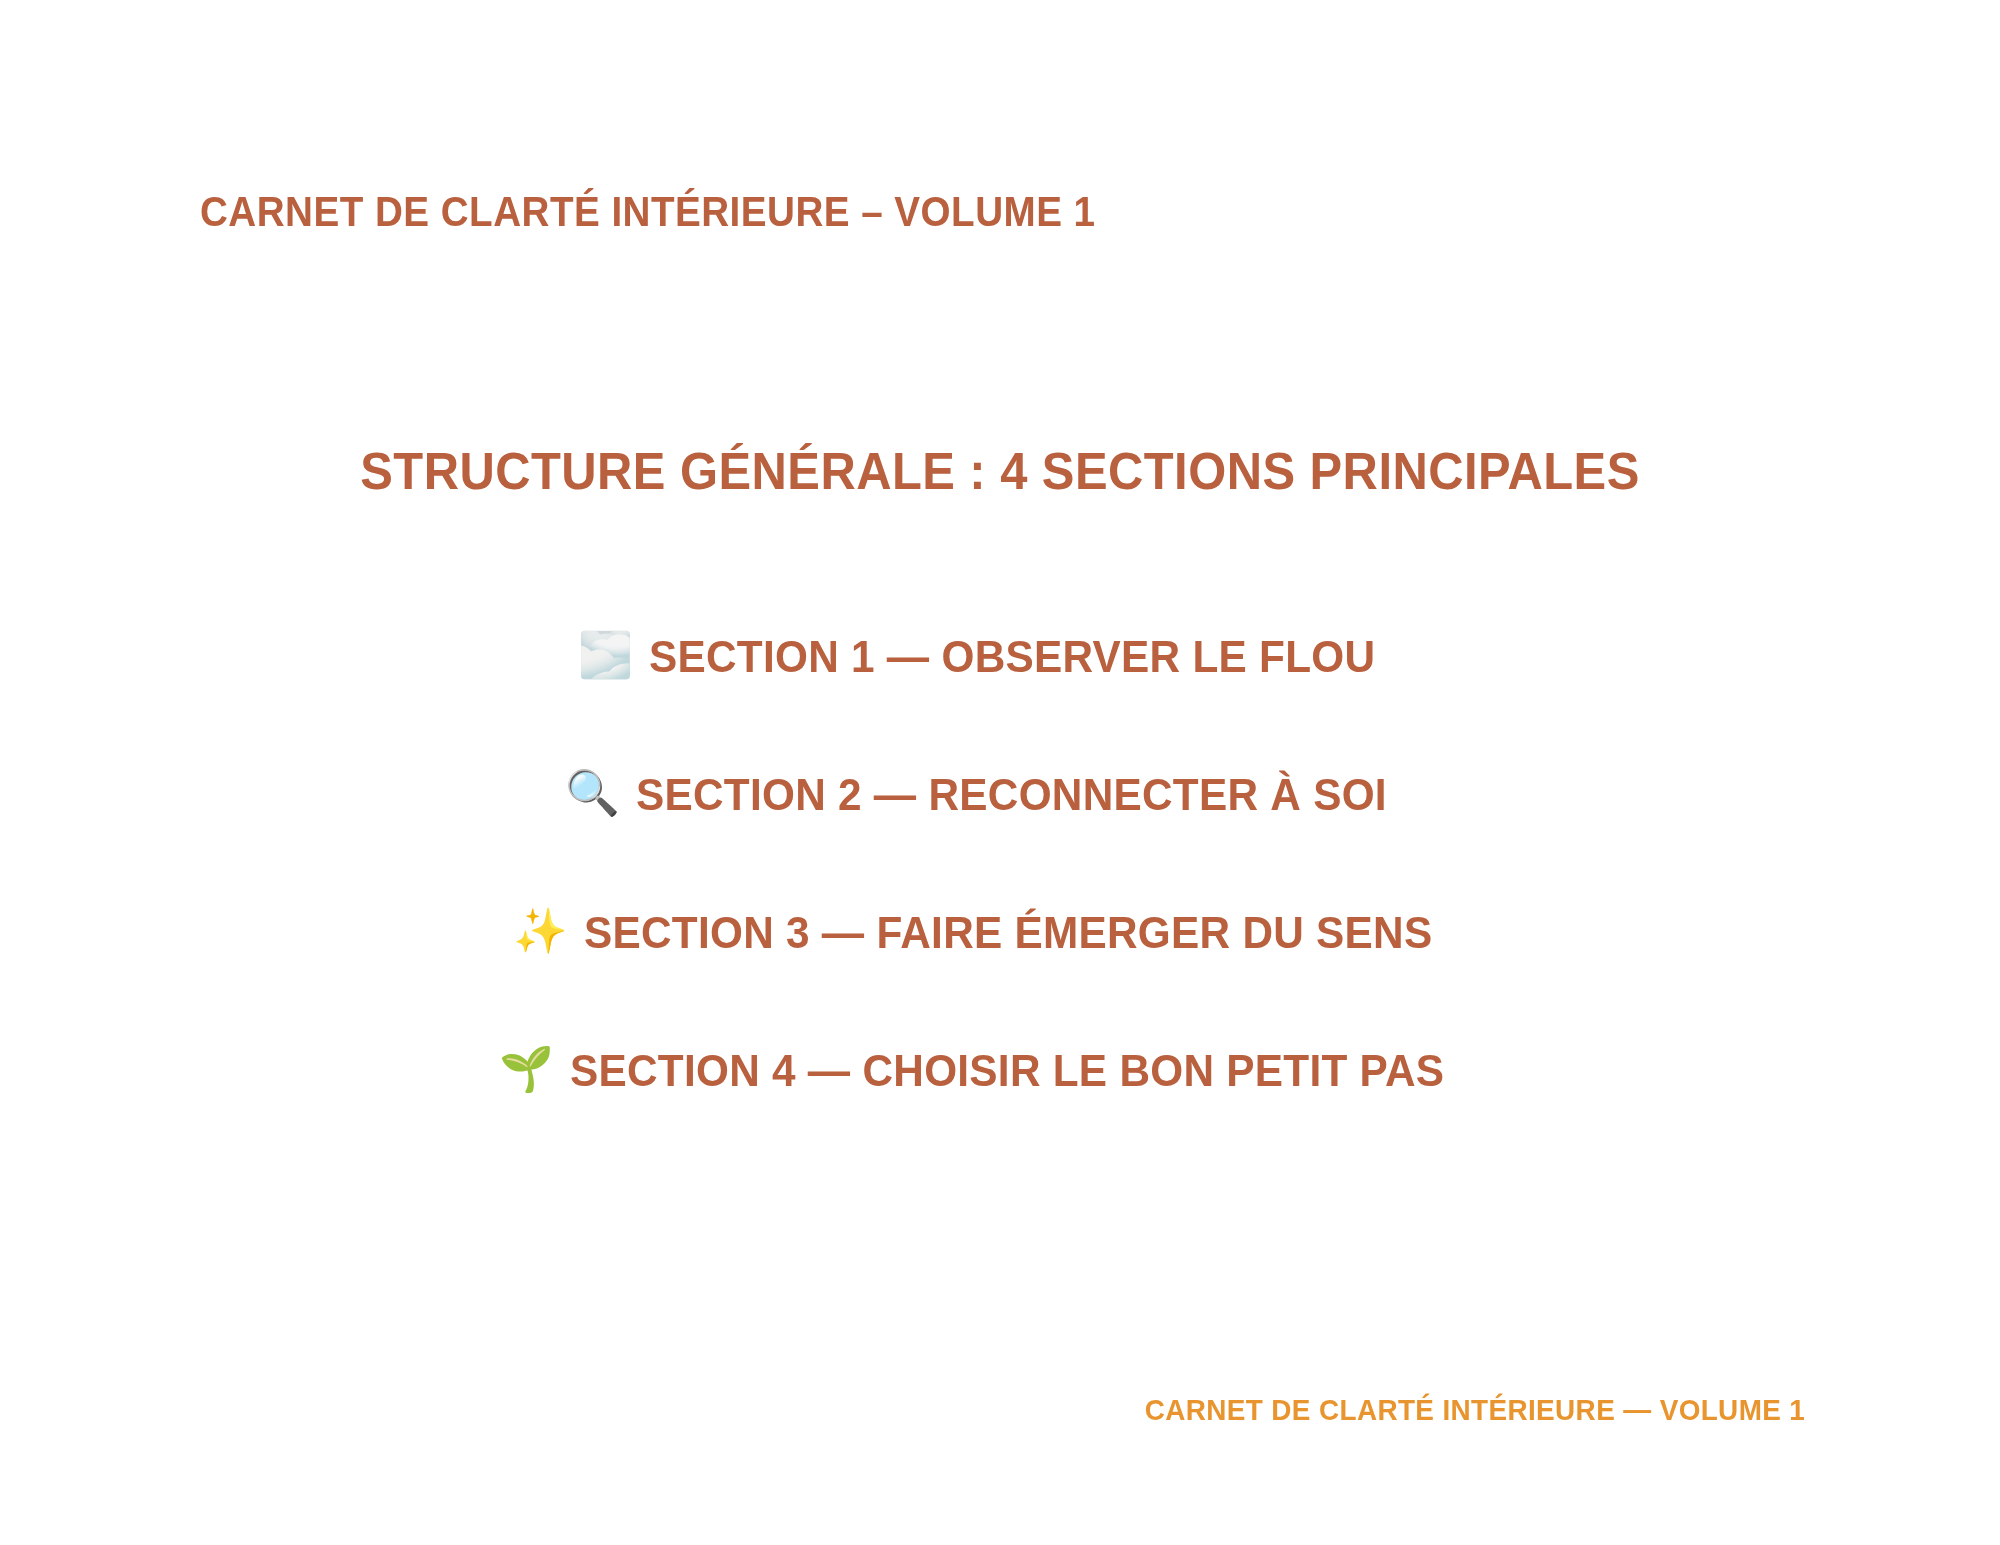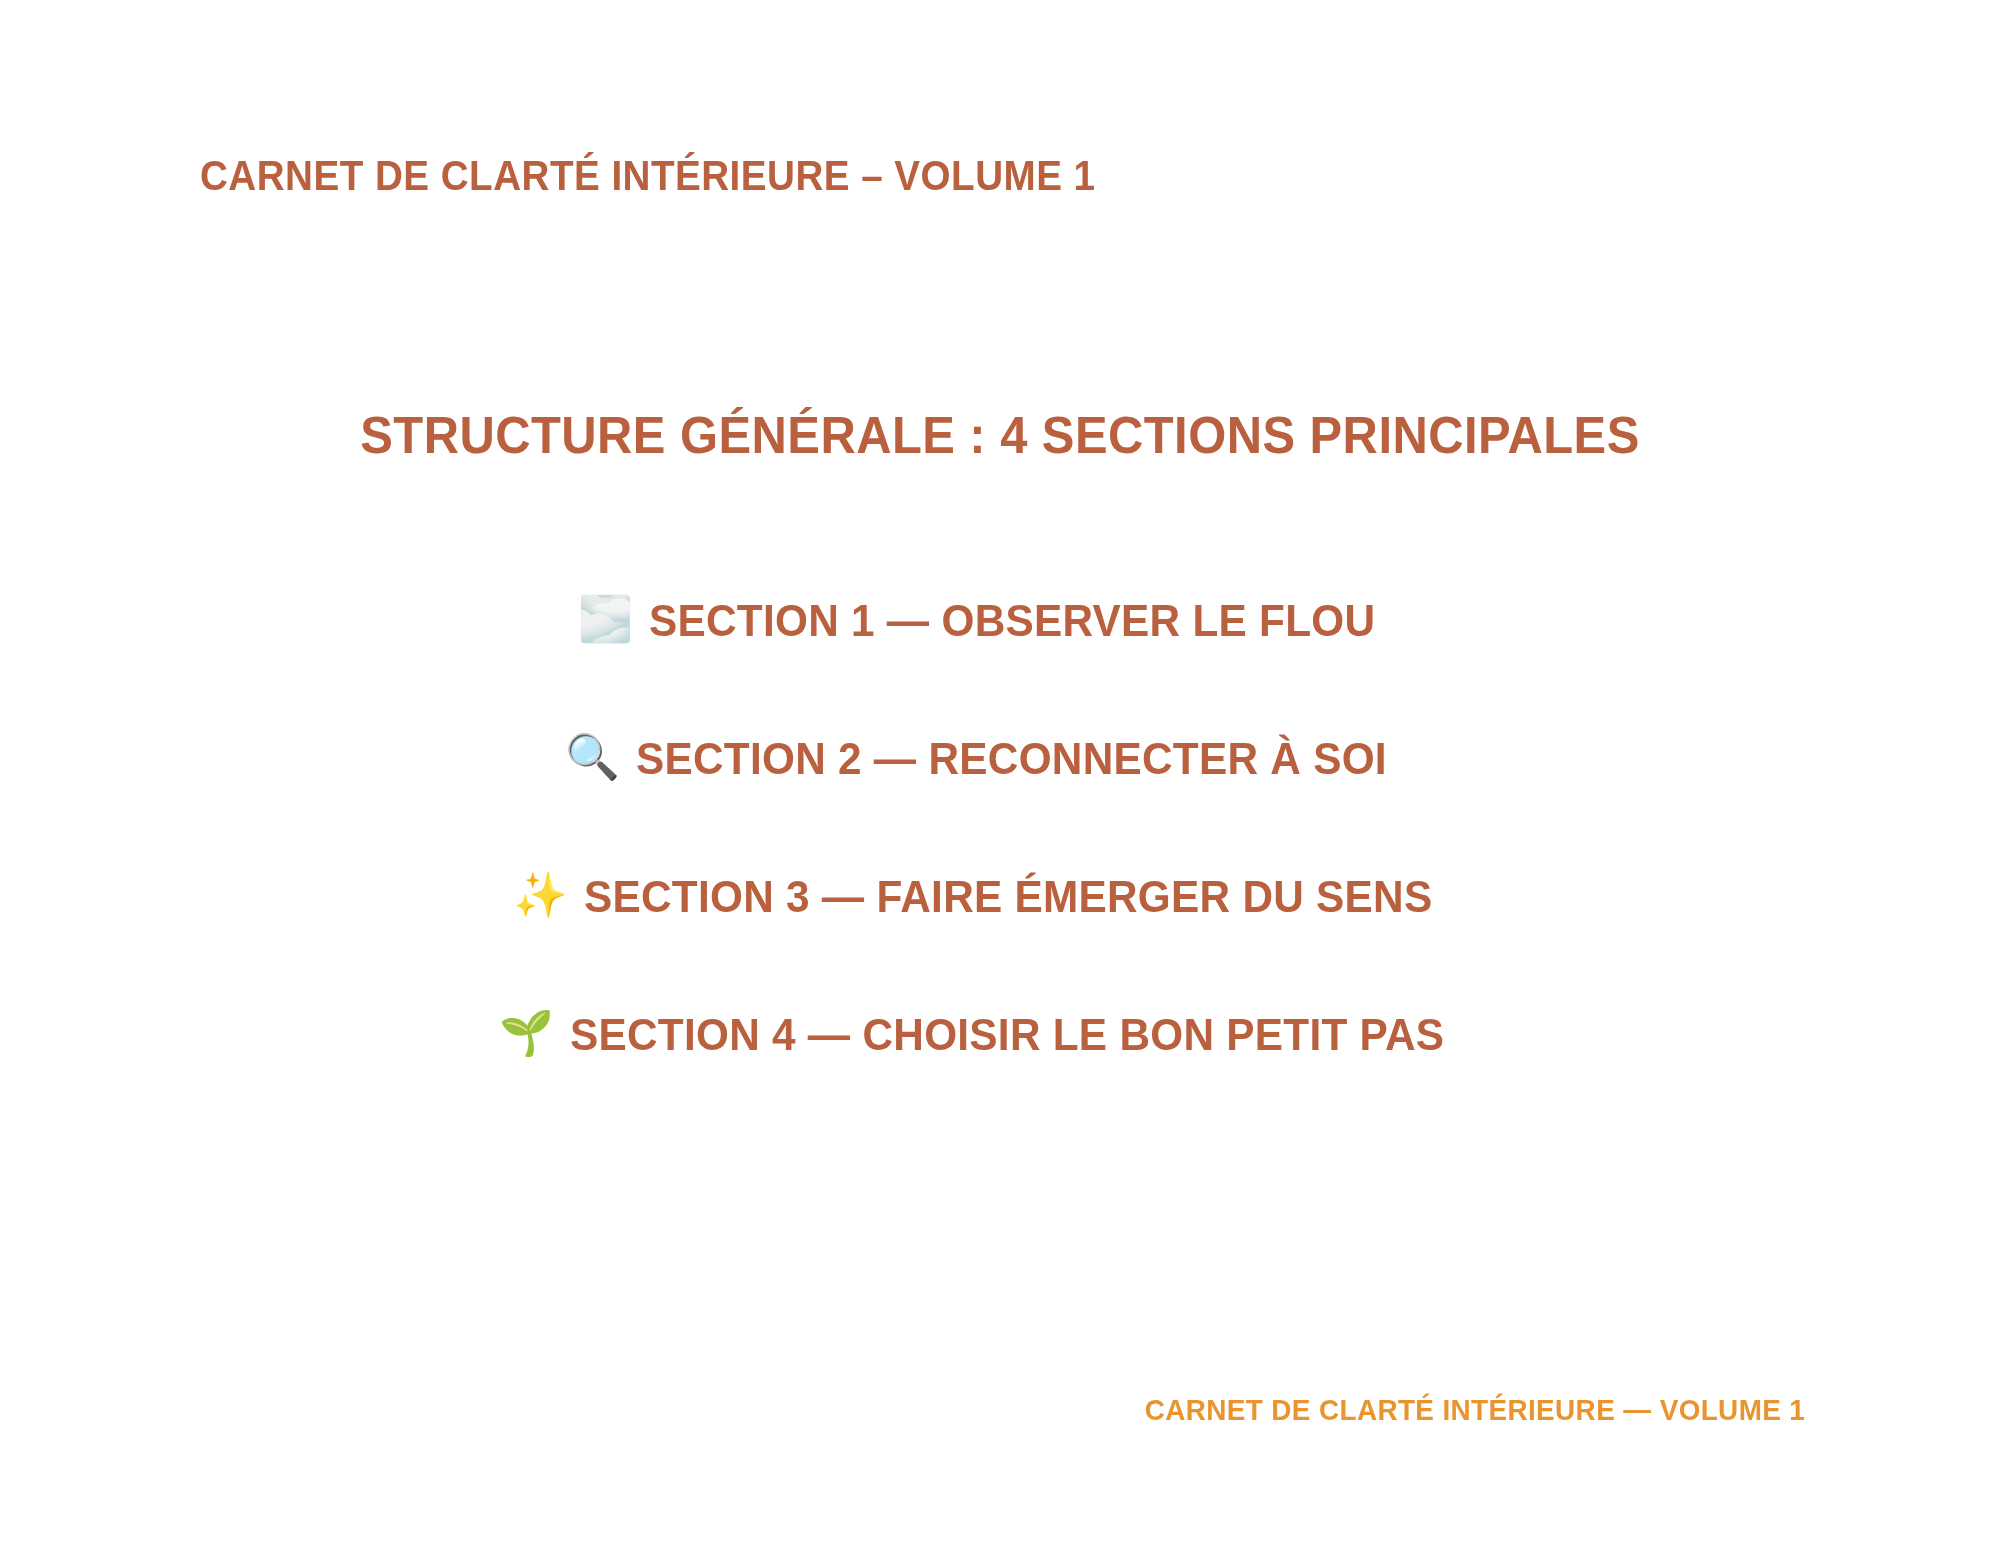--- a/index.html
+++ b/index.html
@@ -12,20 +12,21 @@
     height: 1545px;
     font-family: "Liberation Sans", sans-serif;
     position: relative;
     overflow: hidden;
   }
 
   .slide {
     position: absolute;
     inset: 0;
     background: #ffffff;
+    margin-top: 36px;
   }
 
   
   .eyebrow-title {
     position: absolute;
     left: 200px;
     top: 152px;
     font-size: 42px;
     font-weight: 700;
     letter-spacing: 0.5px;

